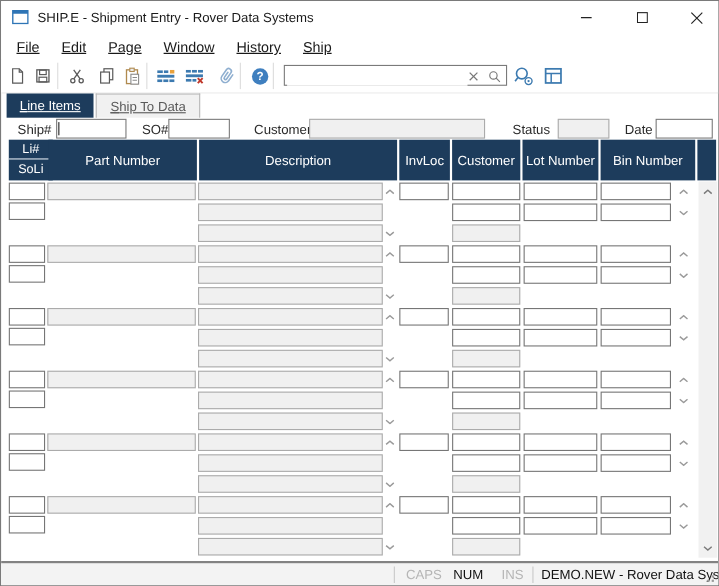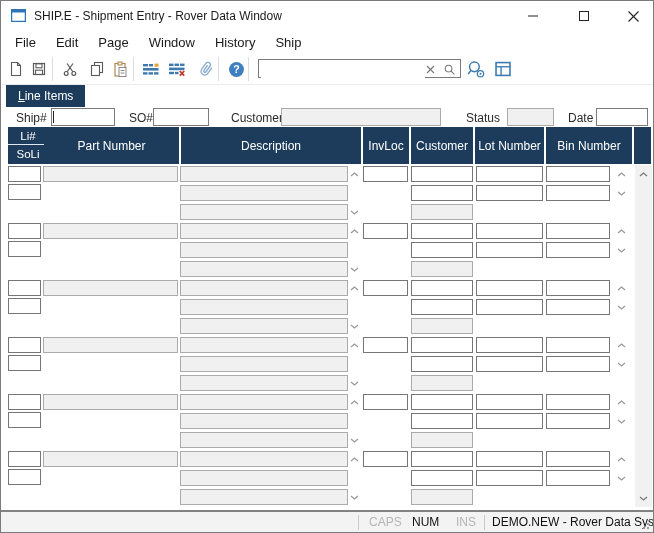--- a/index.html
+++ b/index.html
@@ -5,32 +5,32 @@
   html,body{margin:0;padding:0;background:#d7d7d7;font-family:"Liberation Sans",sans-serif;}
   #win{position:relative;width:654px;height:533px;background:#ffffff;border:1px solid #7a7a7a;
        box-sizing:border-box;overflow:hidden;font-family:"Liberation Sans",sans-serif;}
   
   .titlebar{position:absolute;left:0;top:0;right:0;height:30px;background:#fff;}
   .app-icon{position:absolute;left:10px;top:8px;width:15px;height:13px;}
   .title-text{position:absolute;left:33px;top:0;height:30px;line-height:30px;font-size:12px;color:#1a1a1a;white-space:nowrap;}
   .winbtn{position:absolute;top:0;width:44px;height:30px;display:flex;align-items:center;justify-content:center;}
   #btn-min{left:510px}#btn-max{left:561px}#btn-close{left:610px}
   
-  .menubar{position:absolute;left:0;top:30px;right:0;height:23px;display:flex;align-items:center;padding-left:4px;background:#fff;}
+  .menubar{position:absolute;left:0;top:30px;right:0;height:23px;display:flex;align-items:center;padding-left:4px;background:#fff;text-decoration:underline;}
   .menu-item{padding:3px 10px;font-size:13px;color:#1a1a1a;}
   
   .toolbar{position:absolute;left:0;top:53px;right:0;height:30px;background:#fff;border-bottom:1px solid #ececec;}
   .tb-btn{position:absolute;top:58px;width:22px;height:20px;display:flex;align-items:center;justify-content:center;}
   .tb-sep{position:absolute;top:56px;width:1px;height:24px;background:#dcdcdc;}
   .searchbox{position:absolute;left:257px;top:58px;width:203px;height:19px;border:1px solid #7a7a7a;background:#fff;box-sizing:border-box;}
   .searchbox input{position:absolute;left:2px;top:1px;width:160px;height:15px;border:none;outline:none;font-size:12px;font-family:"Liberation Sans",sans-serif;}
   .search-ico{position:absolute;top:1px;width:16px;height:16px;display:flex;align-items:center;justify-content:center;}
   
   .tabrow{position:absolute;left:0;top:84px;right:0;height:22px;display:flex;padding-left:5px;}
-  .tab{height:22px;padding:0 12px;display:flex;align-items:center;font-size:12px;box-sizing:border-box;}
+  .tab{height:22px;padding:0 12px;display:flex;align-items:center;font-size:12px;box-sizing:border-box;text-decoration:underline;}
   .tab-active{background:#1d3c5c;color:#fff;}
   .tab-inactive{background:#f1f1f1;color:#5a5a5a;border:1px solid #b9b9b9;border-bottom:none;margin-left:2px;}
   .accel{text-decoration:underline;}
   
   .flabel{position:absolute;top:108px;height:18px;line-height:18px;font-size:12px;color:#2a2a2a;}
   .finput{position:absolute;top:107px;height:18px;box-sizing:border-box;border:1px solid #7a7a7a;background:#fff;font-size:12px;font-family:"Liberation Sans",sans-serif;padding:0 2px;}
   .finput.ro{background:#f0f0f0;border:1px solid #ababab;}
   .caret{position:absolute;left:52px;top:110px;width:1px;height:12px;background:#222;}
   
   .hcell{position:absolute;top:126px;height:37px;background:#1d3c5c;color:#fff;font-size:12px;
@@ -60,21 +60,21 @@
 </head>
 <body>
 
 <div id="win">
 
   <div class="titlebar">
     <svg class="app-icon" viewBox="0 0 15 13">
       <rect x="0.5" y="0.5" width="14" height="12" fill="none" stroke="#2e75b6" stroke-width="1.5"></rect>
       <rect x="0.5" y="0.5" width="14" height="3" fill="#2e75b6"></rect>
     </svg>
-    <span class="title-text">SHIP.E - Shipment Entry - Rover Data Window</span>
+    <span class="title-text">SHIP.E - Shipment Entry - Rover Data Systems</span>
     <div class="winbtn" id="btn-min">
       <svg width="10" height="10" viewBox="0 0 10 10">
           <line x1="0" y1="5" x2="10" y2="5" stroke="#222" stroke-width="1"></line>
         </svg>
     </div>
     <div class="winbtn" id="btn-max">
       <svg width="10" height="10" viewBox="0 0 10 10">
           <rect x="0.5" y="0.5" width="9" height="9" fill="none" stroke="#222" stroke-width="1"></rect>
         </svg>
     </div>
@@ -201,20 +201,23 @@
     <svg width="18" height="18" viewBox="0 0 16 16">
       <rect x="1.8" y="2.3" width="12.4" height="11.4" fill="none" stroke="#3c7ab0" stroke-width="1.4"></rect>
       <line x1="1.8" y1="6" x2="14.2" y2="6" stroke="#3c7ab0" stroke-width="1.2"></line>
       <line x1="6.3" y1="6" x2="6.3" y2="13.7" stroke="#3c7ab0" stroke-width="1.2"></line>
     </svg>
   </div>
 
   <div class="tabrow">
     <div class="tab tab-active">
       <span><span class="accel">L</span><span>ine Items</span></span>
+    </div>
+    <div class="tab tab-inactive">
+      <span><span class="accel">S</span><span>hip To Data</span></span>
     </div>
   </div>
 
   <span class="flabel" style="left:15px">Ship#</span>
   <input class="finput" style="left: 50px; width: 64px;" value="">
   <span class="caret"></span>
   <span class="flabel" style="left:128px">SO#</span>
   <input class="finput" style="left: 152px; width: 56px;" value="">
   <span class="flabel" style="left:230px">Customer</span>
   <input class="finput ro" style="left: 280px; width: 160px;" readonly="" value="">

